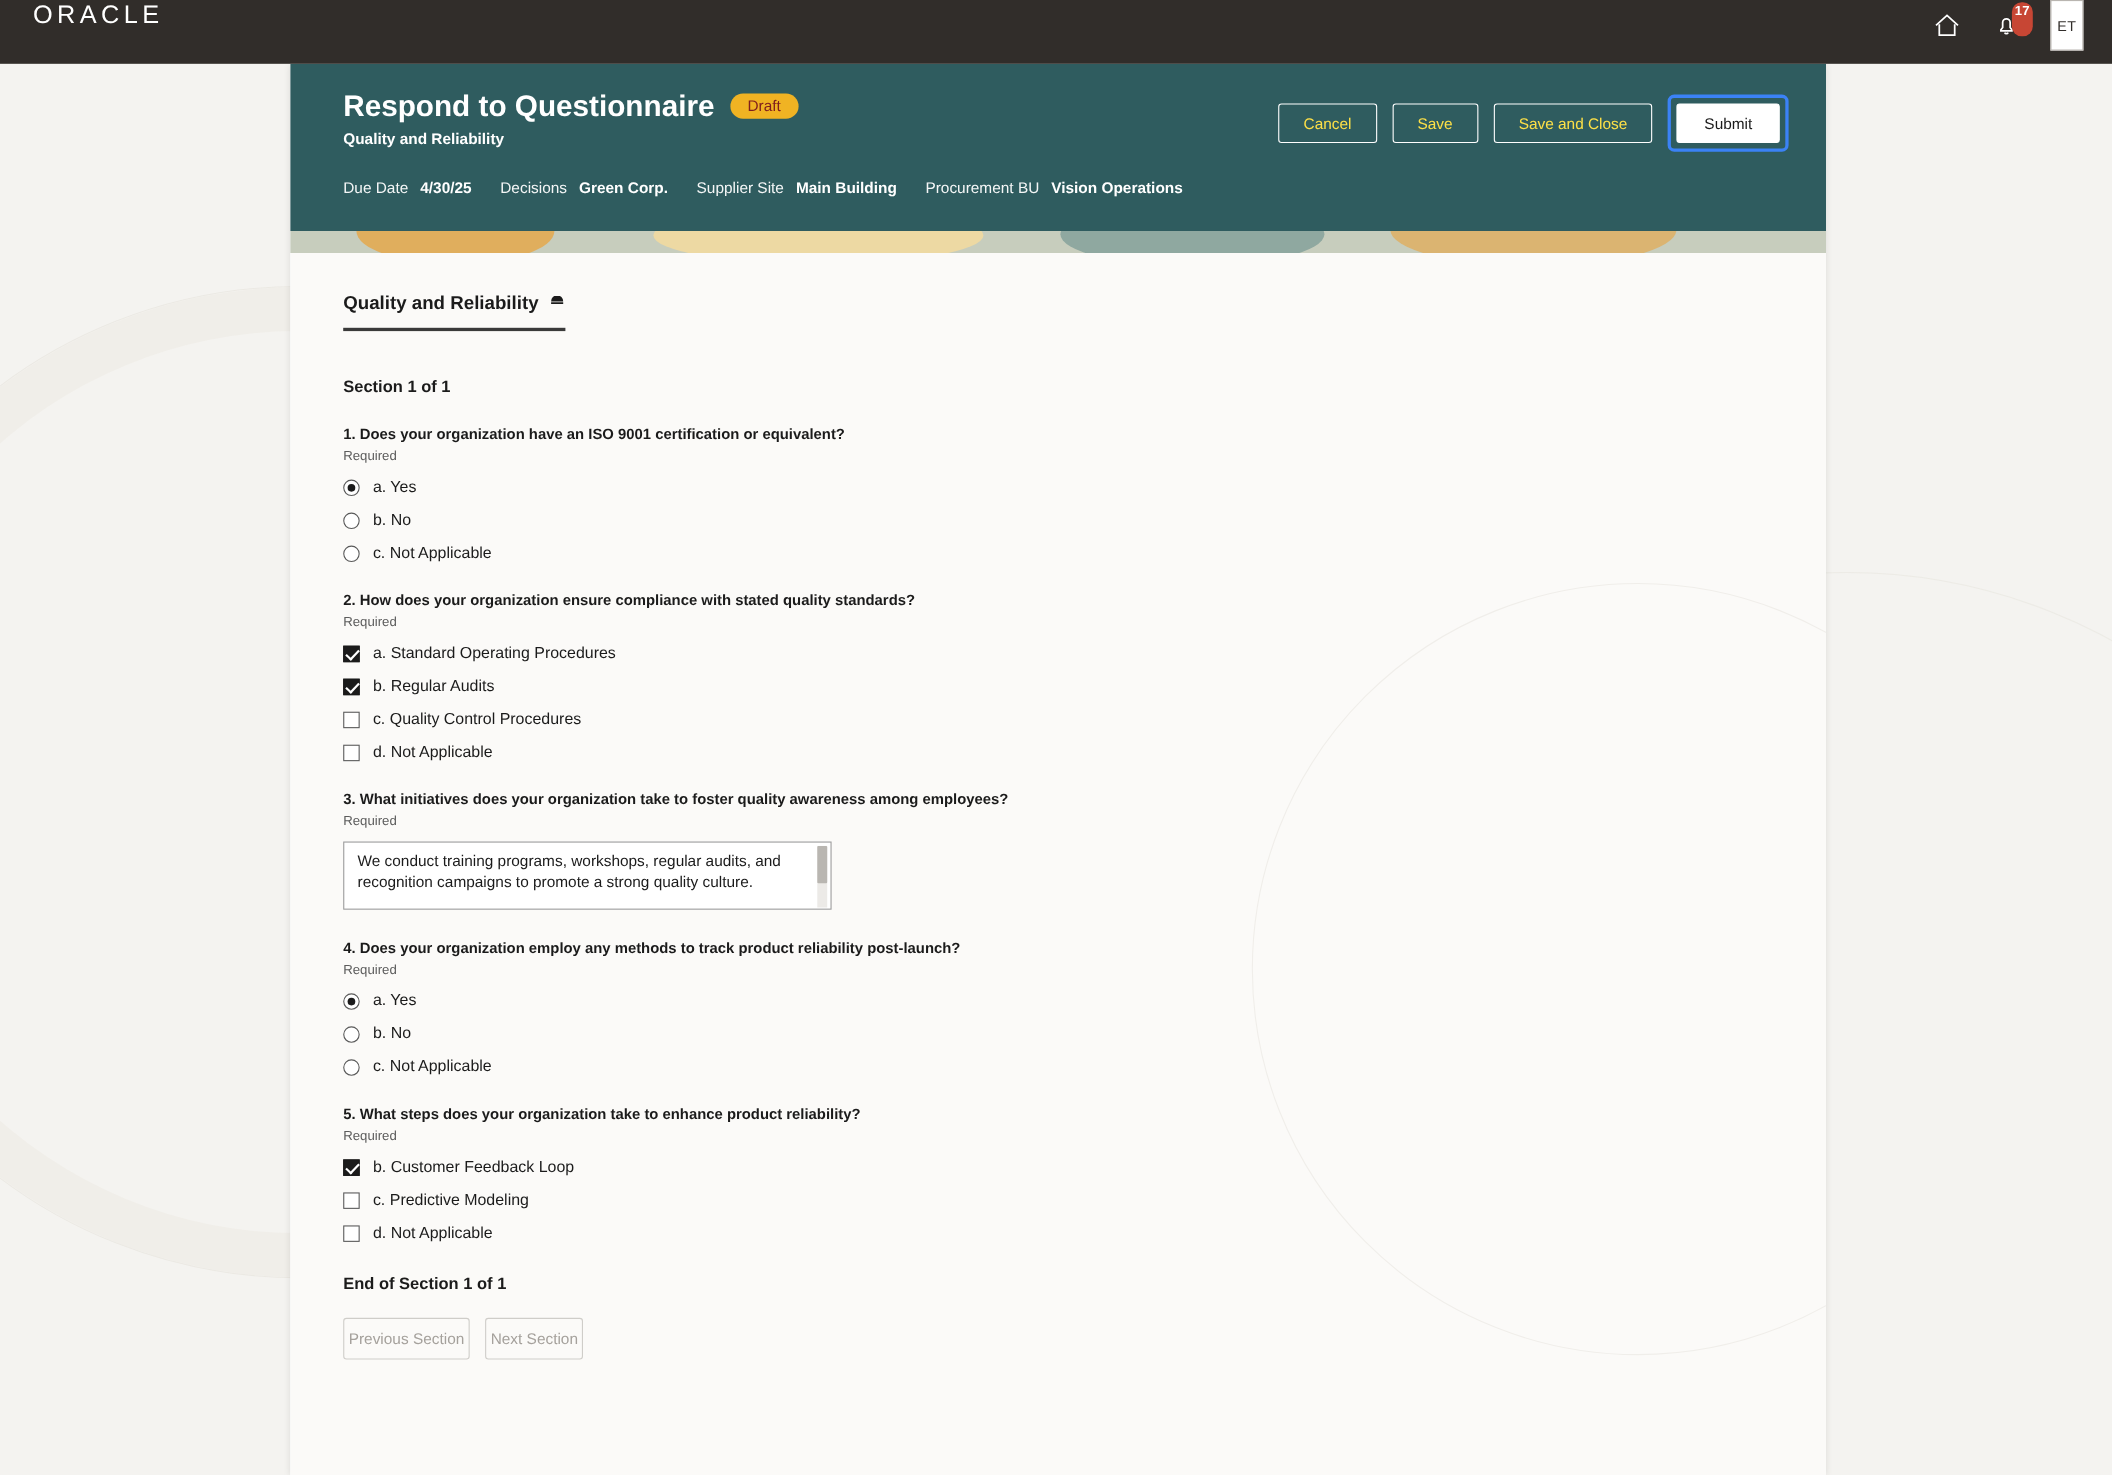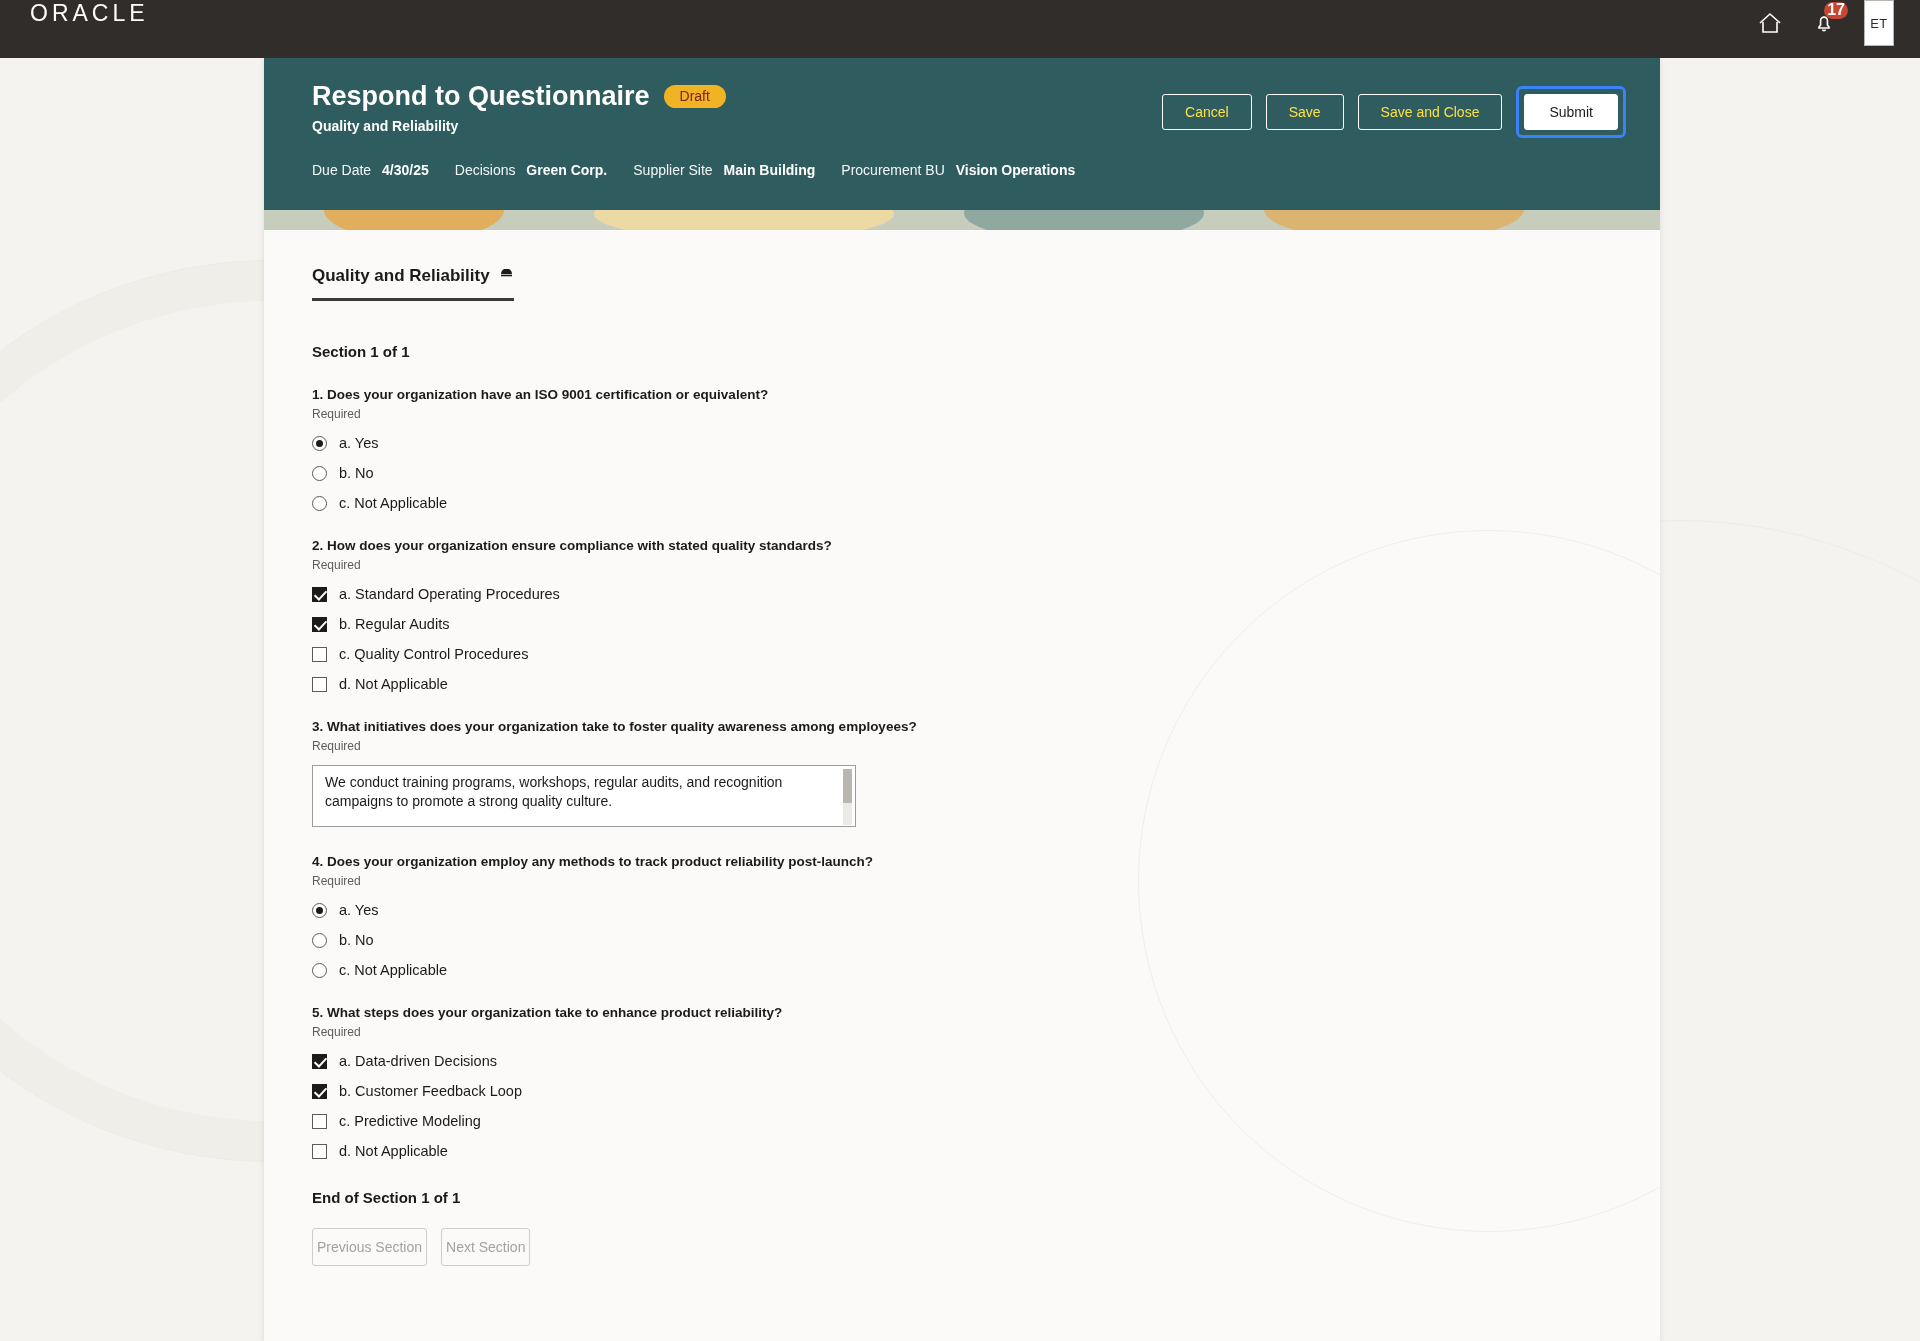--- a/index.html
+++ b/index.html
@@ -60,24 +60,24 @@
     width: 28px; height: 28px;
     position: relative;
     cursor: pointer;
   }
   .gb-icon svg { display: block; }
   .badge {
     position: absolute;
     top: -7px; right: -10px;
     background: #c74634;
     color: #fff;
-    font-size: 16px;
+    font-size: 12px;
     line-height: 16px;
     min-width: 17px;
-    height: 17px;
+    height: 31px;
     border-radius: 9px;
     text-align: center;
     padding: 0 3px;
     font-weight: bold;
   }
   .avatar {
     width: 30px; height: 46px;
     border: 1px solid #b9b5b0;
     background: #fff;
     color: #312d2a;
@@ -279,21 +279,21 @@
     content: "";
     position: absolute;
     left: 4px; top: 0px;
     width: 5px; height: 10px;
     border: solid #fff;
     border-width: 0 2px 2px 0;
     transform: rotate(43deg);
   }
   .textarea-wrap {
     margin-top: 12px;
-    width: 544px;
+    width: 444px;
     height: 62px;
     border: 1px solid #9b9b9b;
     background: #fff;
     position: relative;
     padding: 7px 20px 7px 12px;
     font-size: 14px;
     line-height: 19px;
     color: #1b1b1b;
     overflow: hidden;
     cursor: text;
@@ -490,24 +490,20 @@
         <span>c. Not Applicable</span>
       </div>
     </div>
 
     
     <div class="question">
       <div class="q-text">5. What steps does your organization take to enhance product reliability?</div>
       <div class="q-req">Required</div>
       <div class="opt">
         <span class="check checked"></span>
-        <span>a. Data-driven Decisions</span>
-      </div>
-      <div class="opt">
-        <span class="check checked"></span>
         <span>b. Customer Feedback Loop</span>
       </div>
       <div class="opt">
         <span class="check"></span>
         <span>c. Predictive Modeling</span>
       </div>
       <div class="opt">
         <span class="check"></span>
         <span>d. Not Applicable</span>
       </div>

